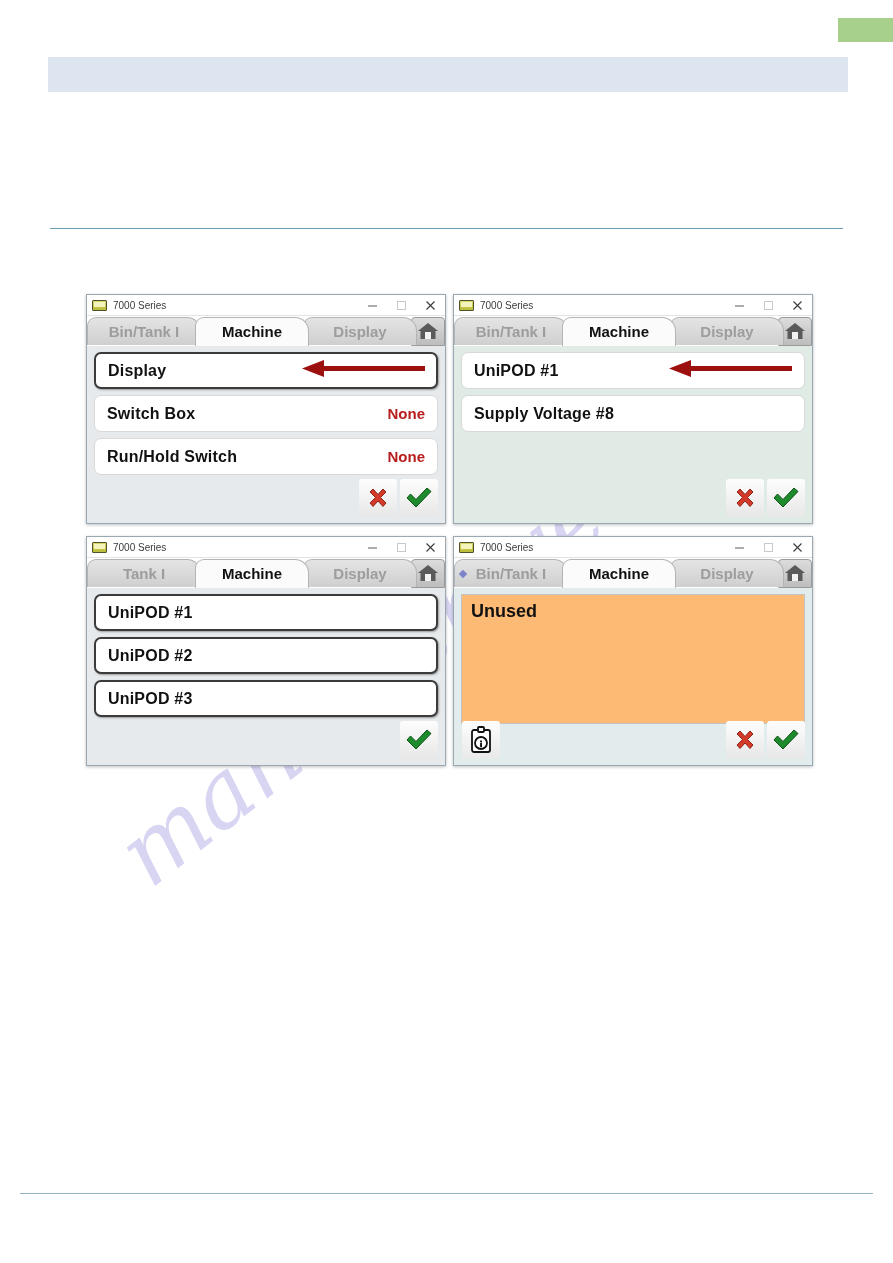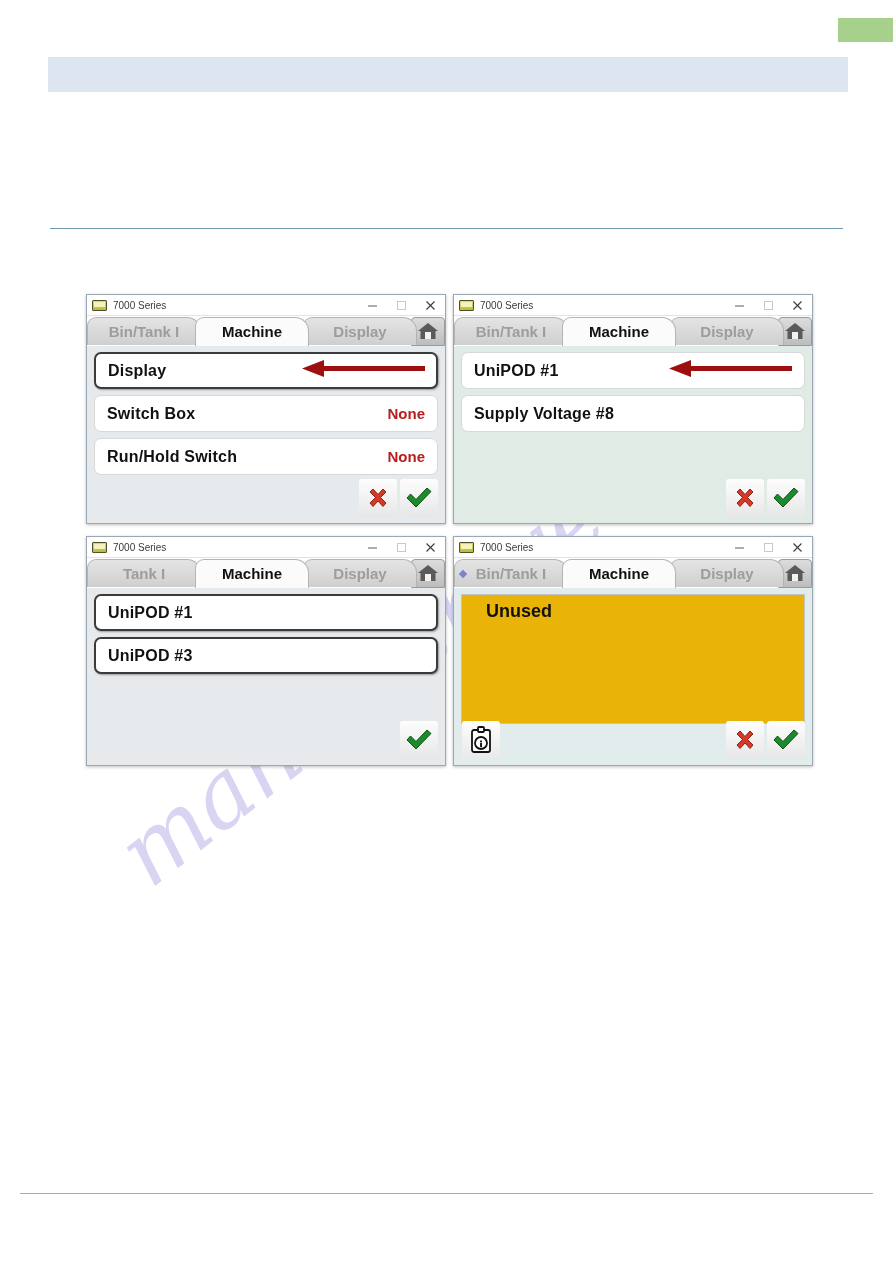--- a/index.html
+++ b/index.html
@@ -137,22 +137,22 @@
     font-weight: bold; font-size: 16px; color: #111;
     letter-spacing: .2px; white-space: nowrap;
   }
   .row-value {
     margin-left: auto;
     font-family: "Liberation Sans", sans-serif;
     font-weight: bold; font-size: 15px; color: #b91c1c;
   }
 
   .textpanel {
-    background: #eab308; border: 1px solid #c3c3c3;
-    height: 130px; padding: 6px 24px;
+    background: #fdba74; border: 1px solid #c3c3c3;
+    height: 130px; padding: 6px 9px;
     font-family: "Liberation Sans", sans-serif;
     font-weight: bold; font-size: 18px; color: #111;
   }
 
   
   .actionbar {
     position: absolute; right: 7px; bottom: 6px;
     display: flex; gap: 3px; z-index: 6;
   }
   .actbtn {
@@ -349,20 +349,23 @@
       <div class="tab-home">
         <svg width="22" height="20" viewBox="0 0 22 20">
           <path d="M11 2 L21 10 L18.5 10 L18.5 18 L3.5 18 L3.5 10 L1 10 Z" fill="#5a5a5a"></path>
           <rect x="8" y="11" width="6" height="7" fill="#f2f2f2"></rect>
         </svg>
       </div>
     </div>
     <div class="pane gray" style="height:177px;">
       <div class="row selected">
         <span class="row-label">UniPOD  #1</span>
+      </div>
+      <div class="row selected">
+        <span class="row-label">UniPOD  #2</span>
       </div>
       <div class="row selected">
         <span class="row-label">UniPOD  #3</span>
       </div>
       <div class="actionbar">
         <div class="actbtn">
           <svg width="28" height="26" viewBox="0 0 28 26">
             <path d="M2 13 L5.5 9 L11 14.5 L22 3 L26 6.5 L11 22 Z" fill="#1d8a2b" stroke="#0e5418" stroke-width="1" stroke-linejoin="round"></path>
           </svg>
         </div>

